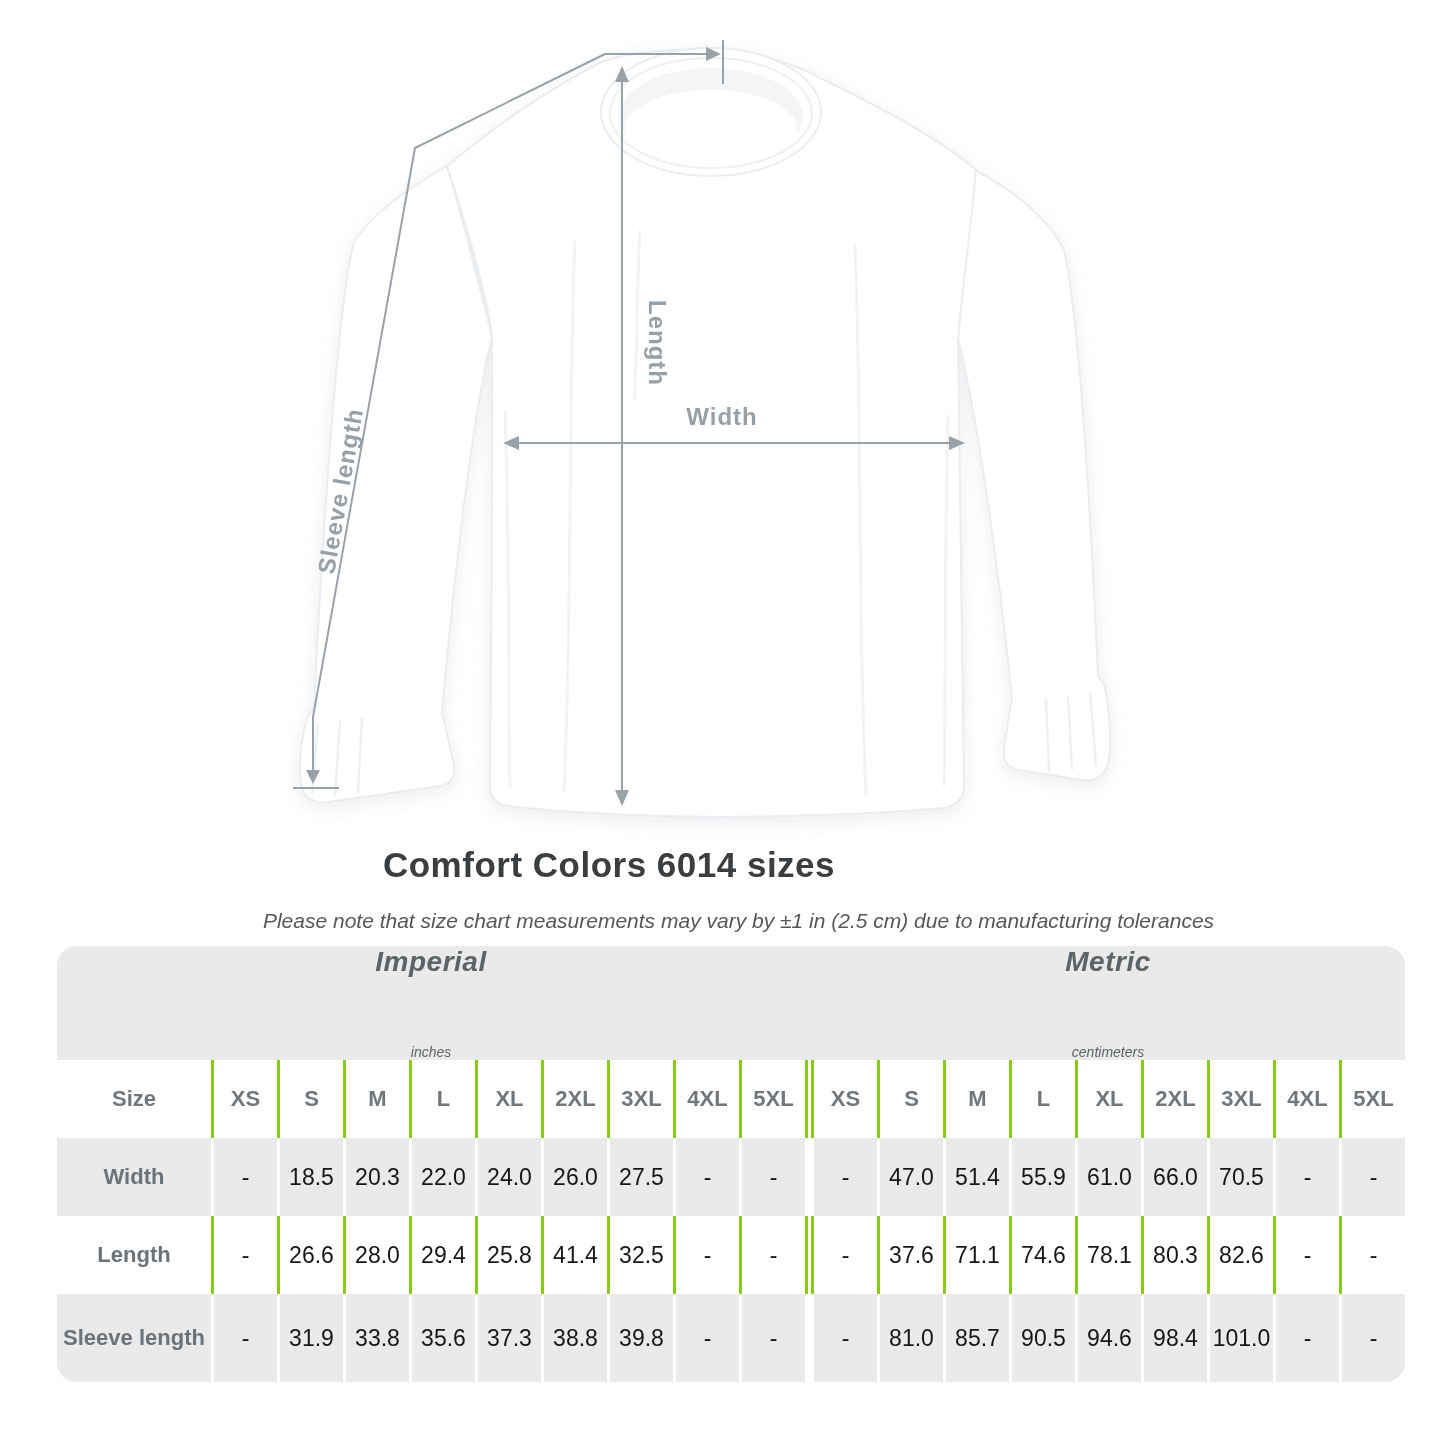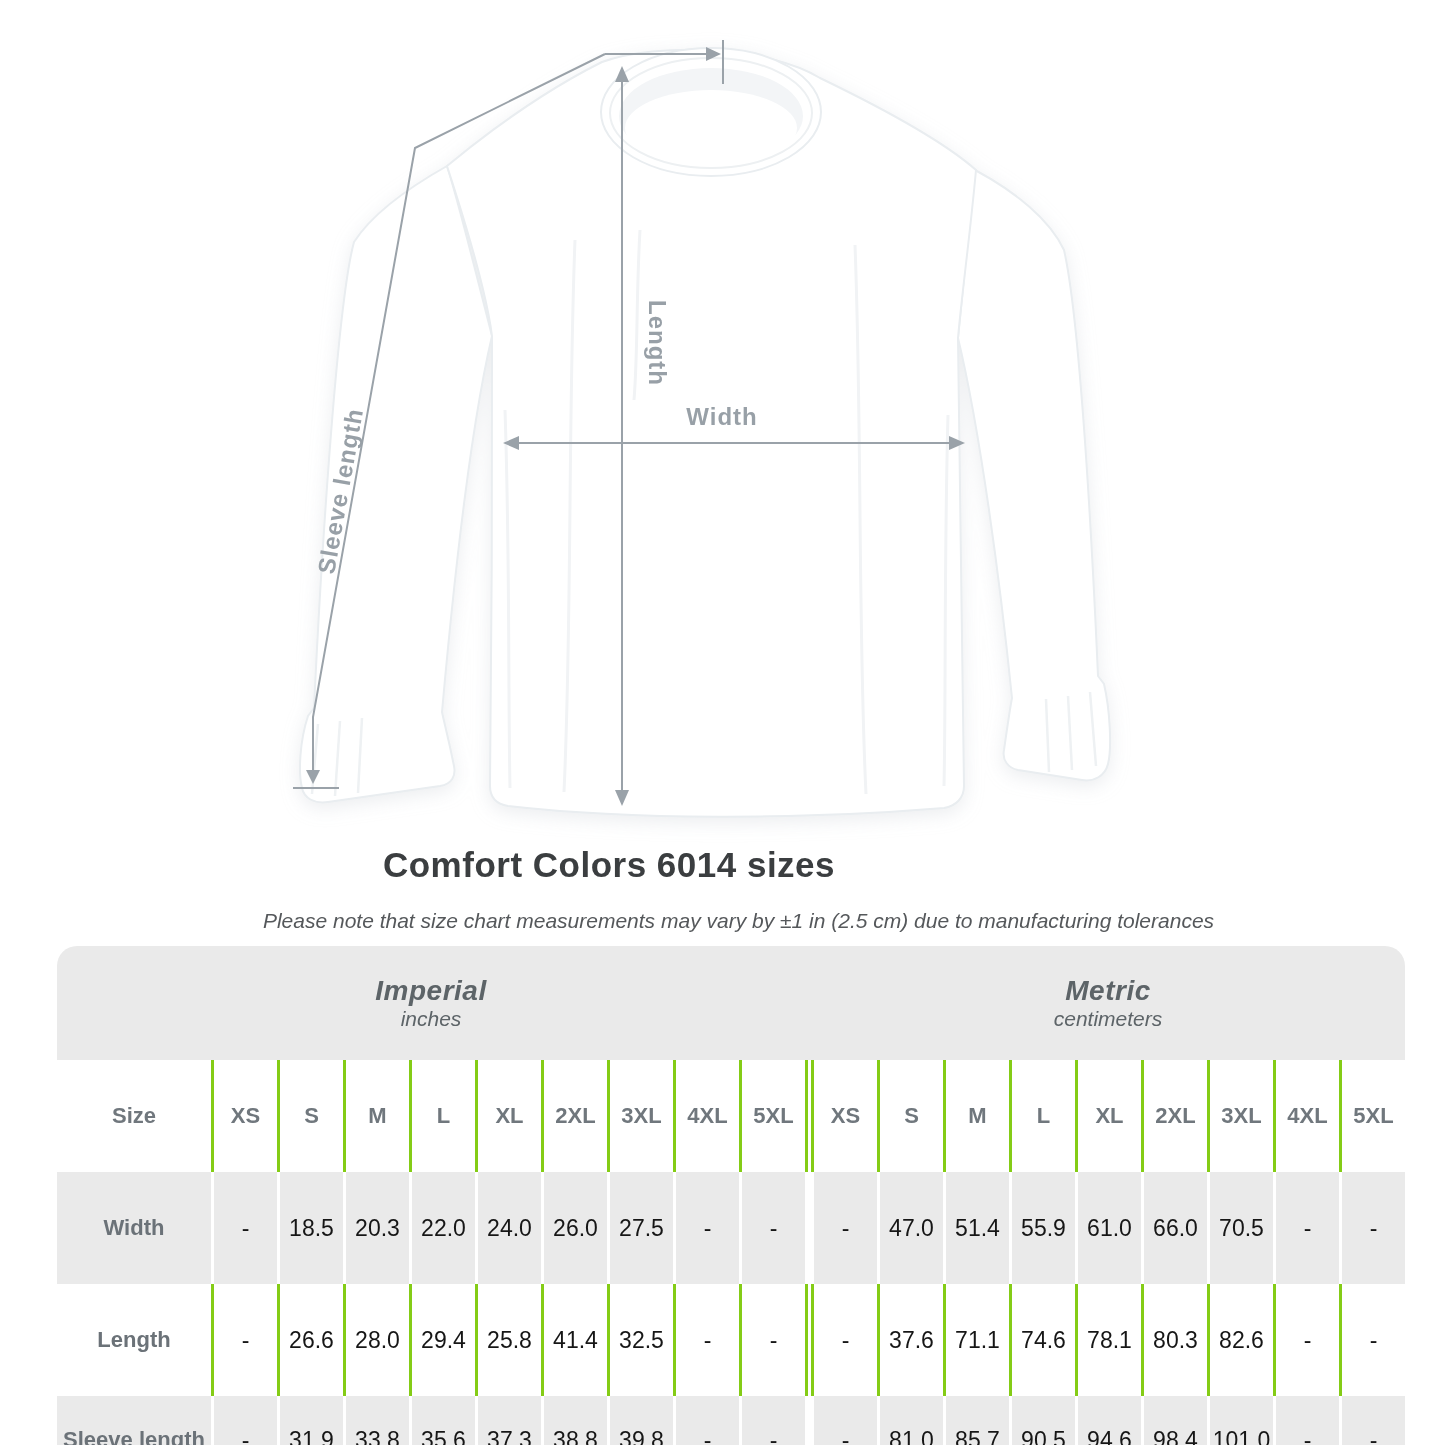--- a/index.html
+++ b/index.html
@@ -8,29 +8,29 @@
 
   .diagram{position:absolute;top:0;left:0;width:1445px;height:845px;}
 
   .page-title{position:absolute;top:845px;left:0;width:1218px;text-align:center;
     font-size:35px;font-weight:bold;color:#3b3e40;letter-spacing:.5px;margin:0;}
   .subtitle{position:absolute;top:893px;left:0;width:1445px;text-align:center;
     font-size:21px;font-style:italic;color:#55585b;margin:16px;}
 
   .size-table{position:absolute;top:946px;left:57px;width:1348px;border-radius:20px;overflow:hidden;background:#fff;}
   .band{display:flex;background:#eaeaea;height:114px;}
-  .band-sec{display:flex;flex-direction:column;align-items:center;justify-content:center;gap:0;}
+  .band-sec{display:flex;flex-direction:column;align-items:center;justify-content:space-between;gap:0;}
   .band-sec.imperial{width:748px;}
   .band-sec.metric{width:600px;padding-left:6px;box-sizing:border-box;}
   .sec-title{font-size:28px;font-weight:bold;font-style:italic;color:#5d6468;letter-spacing:.5px;}
-  .sec-unit{font-size:21px;font-style:italic;color:#5d6468;}
+  .sec-unit{font-size:14px;font-style:italic;color:#5d6468;}
 
   .trow{display:grid;grid-template-columns:154px repeat(9,66px) 6px repeat(9,66px);align-items:center;}
   .trow .cell{height:100%;display:flex;align-items:center;justify-content:center;box-sizing:border-box;}
-  .trow{height:112px;}
+  .trow{height:78px;}
   .trow.last{height:88px;}
 
   .trow.white .cell{background:#fff;}
   .trow.white .cell + .cell{border-left:3px solid #84cc16;text-align:right;}
   .trow.gray .cell{background:#eaeaea;}
   .trow.gray .cell + .cell{border-left:3px solid #fff;}
   .trow .gapcell{background:#fff !important;}
 
   .hcell{font-size:22px;font-weight:bold;color:#70777d;}
   .rlabel{font-size:22px;font-weight:bold;color:#6b7278;}

